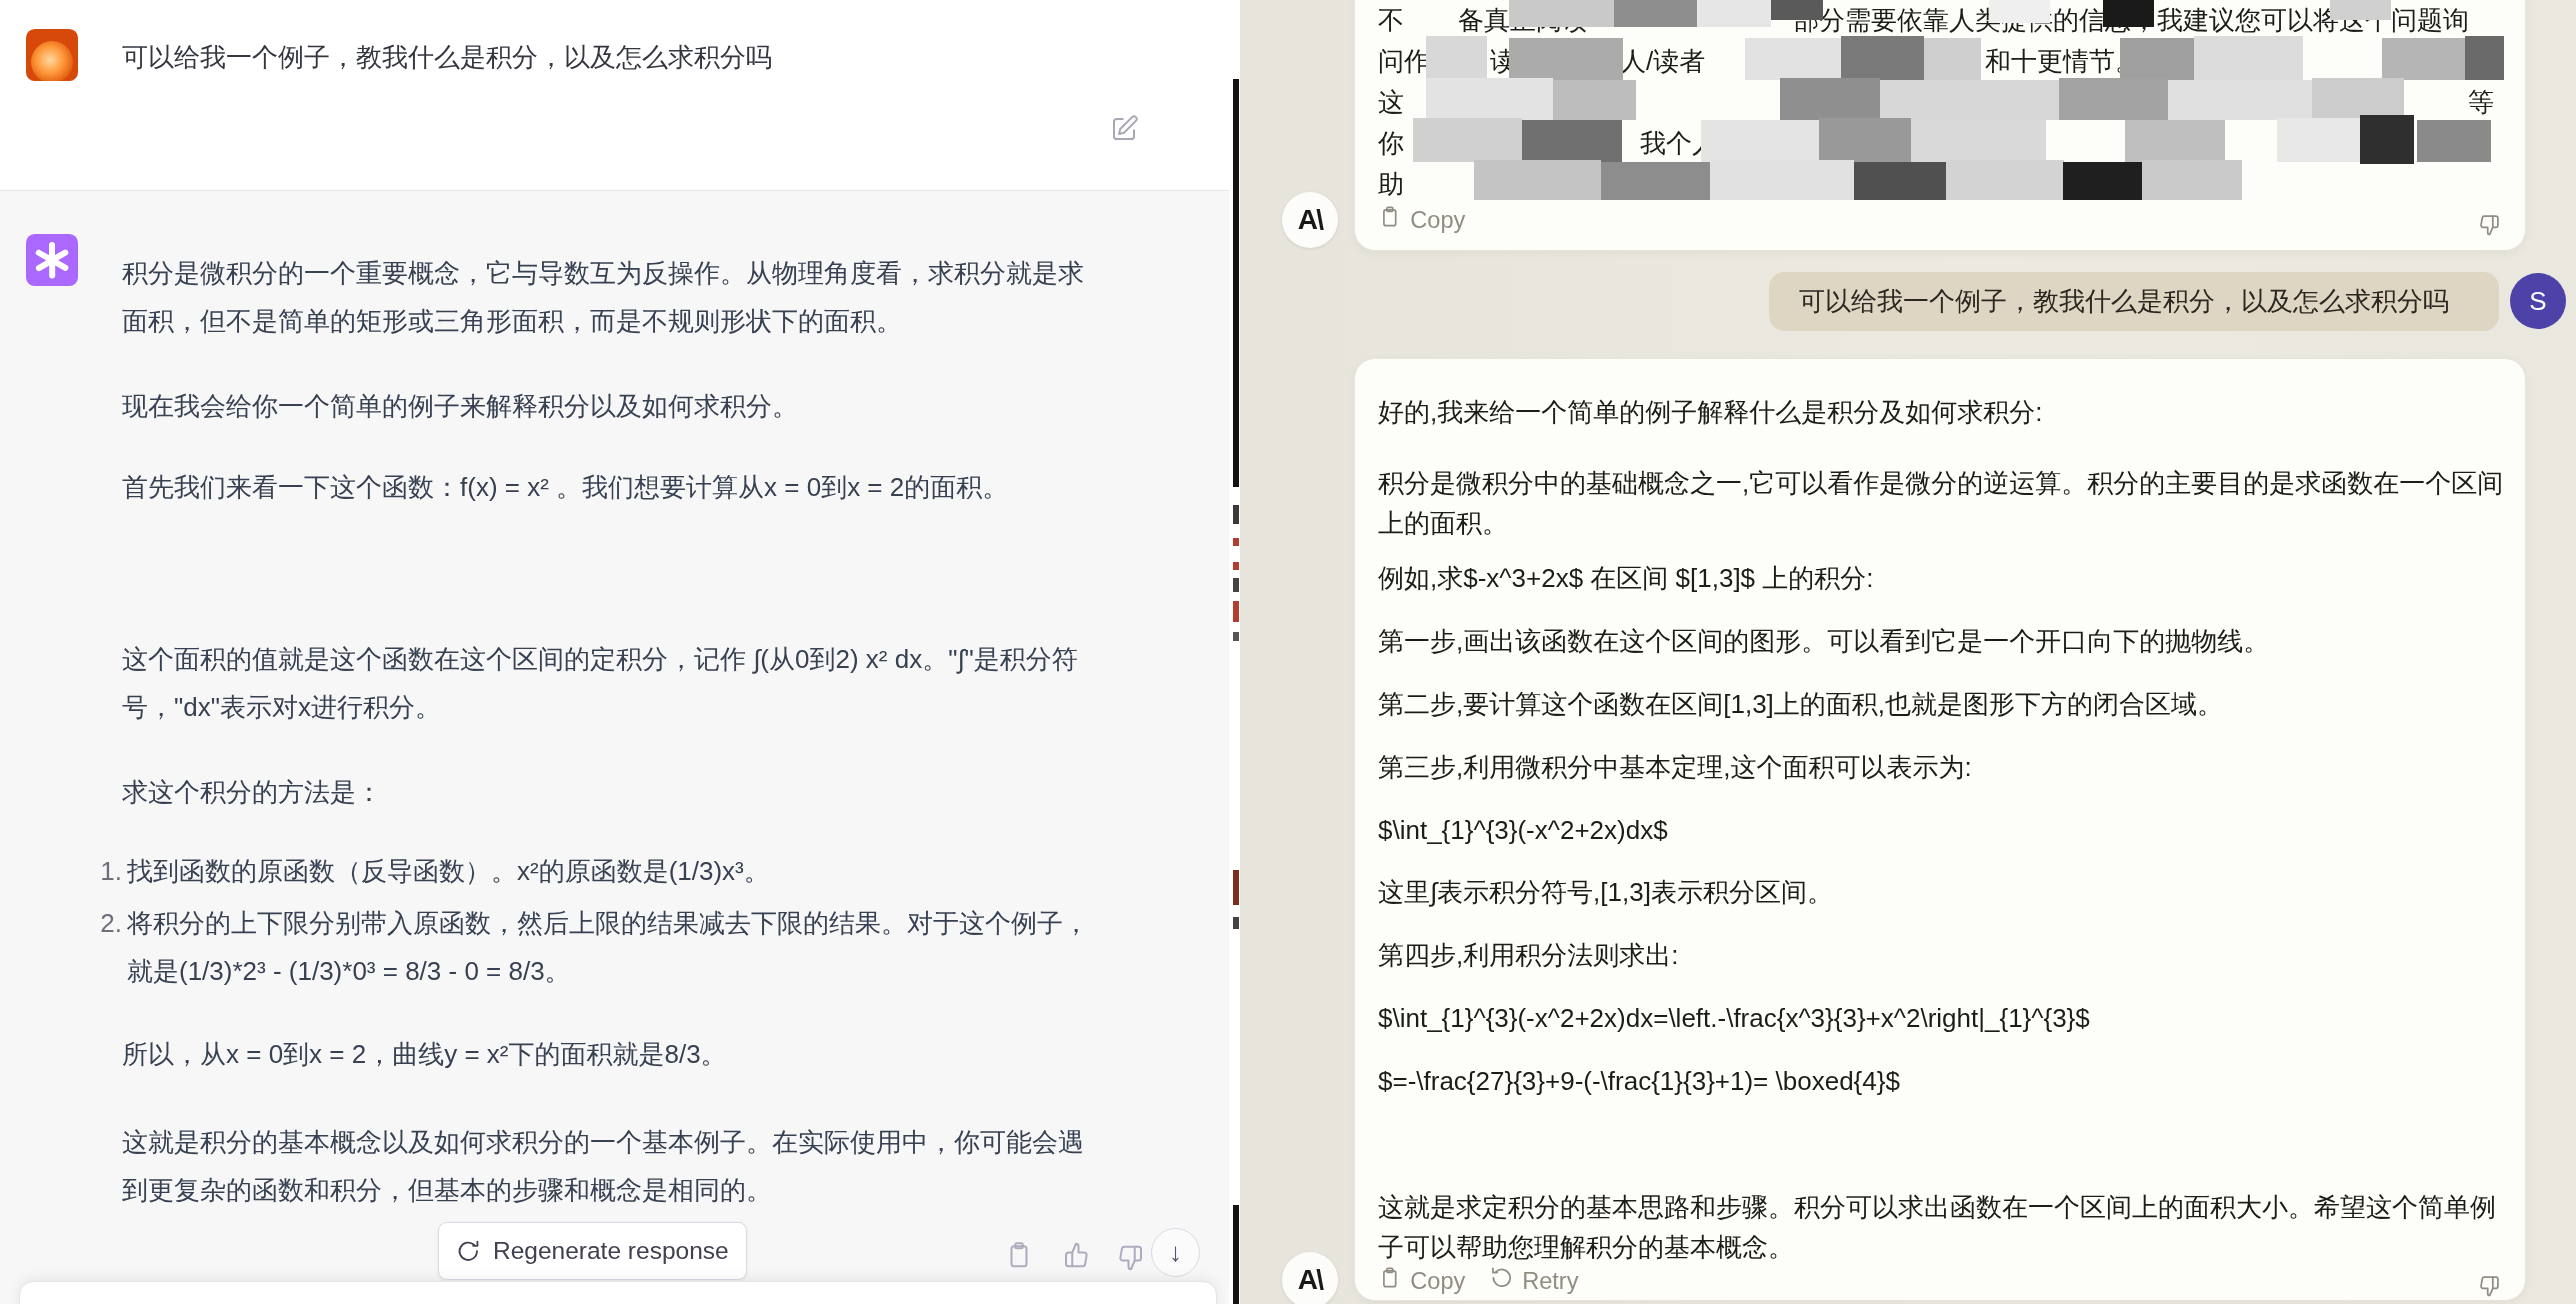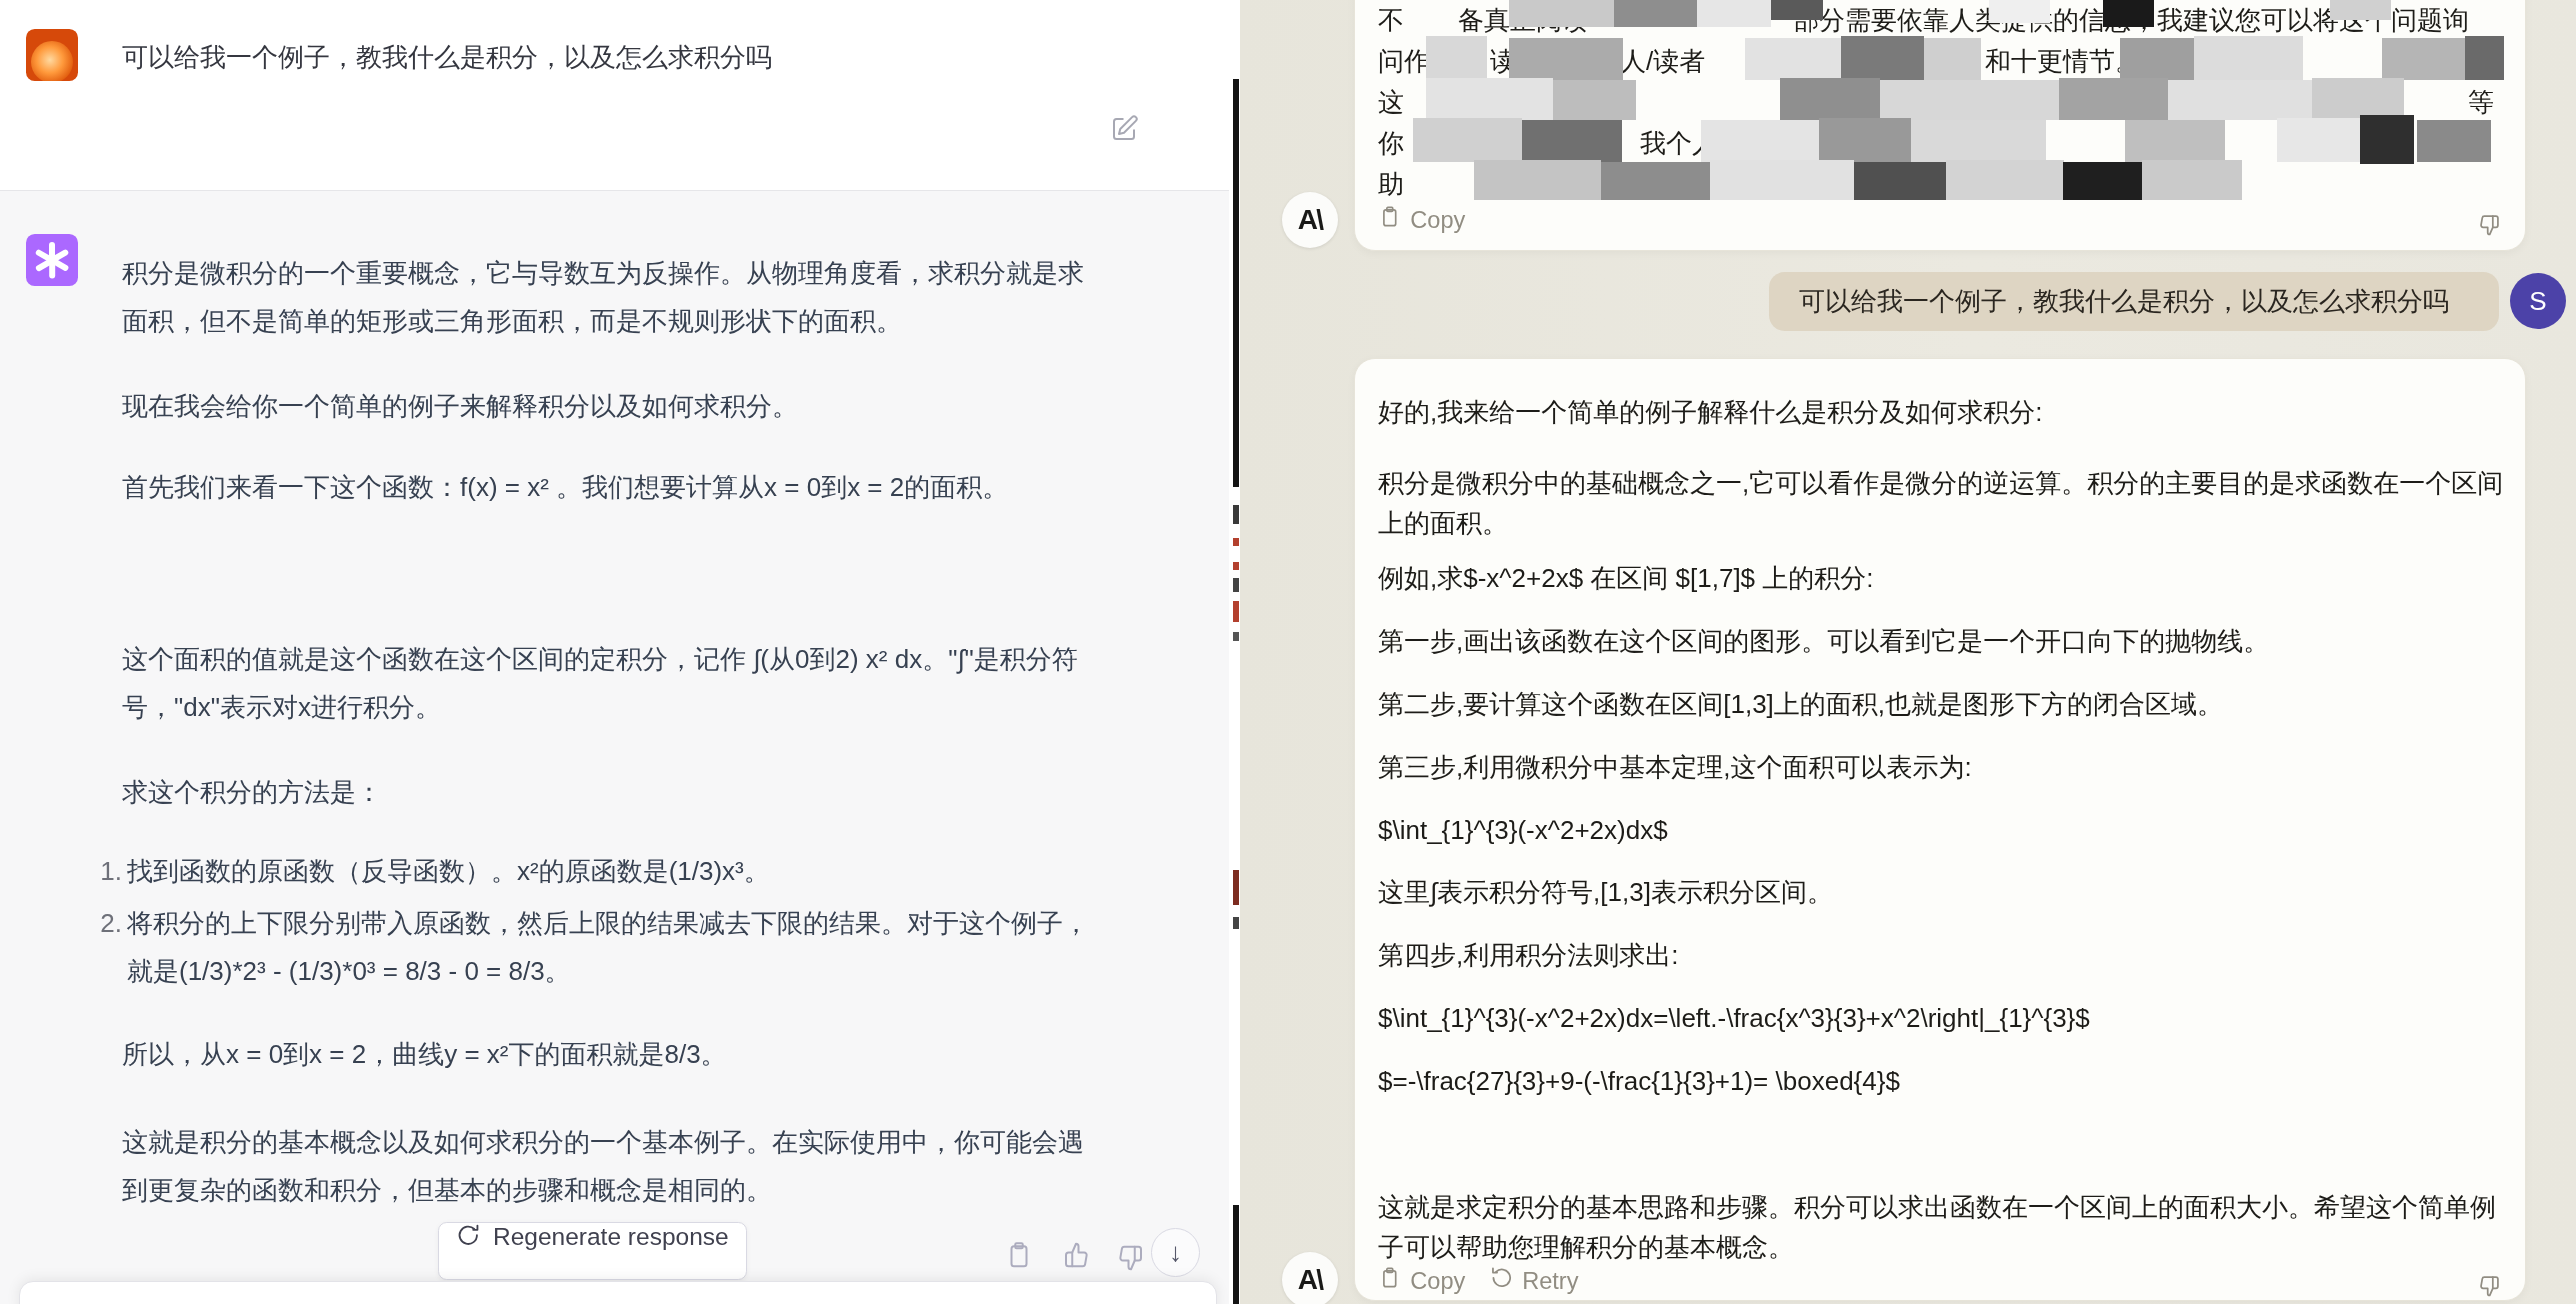--- a/index.html
+++ b/index.html
@@ -22,21 +22,21 @@
   .left-user-text{position:absolute;left:122px;top:33px;width:1004px;font-size:26px;line-height:49px;
      color:#353740;word-break:break-all;}
   .lp{position:absolute;left:122px;width:987px;font-size:26px;line-height:48px;color:#374151;word-break:break-all;}
   .lli{position:absolute;left:127px;width:965px;font-size:26px;line-height:48px;color:#374151;word-break:break-all;}
   .limark{position:absolute;left:-33px;width:28px;text-align:right;color:#6e7079;}
   .icon{color:#a7a8b3;}
   .icon svg{display:block;}
   #edit-btn{position:absolute;left:1109px;top:114px;width:30px;height:30px;color:#a7a8b3;cursor:pointer;}
   #regen-btn{position:absolute;left:438px;top:1222px;width:307px;height:56px;background:#ffffff;
      border:0.9px solid #d9d9e3;border-radius:8.7px;box-shadow:0 1.7px 5.2px rgba(0,0,0,.05);
-     display:flex;align-items:flex-start;justify-content:center;gap:12.2px;color:#40414f;font-size:24.5px;cursor:pointer;}
+     display:flex;align-items:center;justify-content:center;gap:12.2px;color:#40414f;font-size:24.5px;cursor:pointer;}
   .act-icon{position:absolute;width:30px;height:30px;color:#acacbe;cursor:pointer;}
   #scroll-down-btn{position:absolute;left:1151px;top:1228px;width:47px;height:47px;border-radius:50%;
      background:#fbfbfc;border:0.9px solid #d9d9e3;display:flex;align-items:center;justify-content:center;
      color:#56586a;font-size:26px;cursor:pointer;}
   #left-input{position:absolute;left:19px;top:1281px;width:1196px;height:35px;background:#ffffff;
      border:0.9px solid #e3e3e8;border-radius:14px;box-shadow:0 -1.7px 14px rgba(0,0,0,.08);}
   
   #divider{position:absolute;left:1229px;top:0;width:10.5px;height:1305px;background:#ffffff;}
   #divider-strip{position:absolute;left:4.4px;top:0;width:5.2px;height:1305px;}
   .dmark{position:absolute;left:0;width:5.2px;}
@@ -247,21 +247,21 @@
   <div id="user-bubble">
     <span>可以给我一个例子，教我什么是积分，以及怎么求积分吗</span>
   </div>
   <div id="s-avatar">
     <span>S</span>
   </div>
 
   <div id="card-bottom" class="claude-card">
     <div class="rp" style="top:33px">好的,我来给一个简单的例子解释什么是积分及如何求积分:</div>
     <div class="rp" style="top:104px">积分是微积分中的基础概念之一,它可以看作是微分的逆运算。积分的主要目的是求函数在一个区间上的面积。</div>
-    <div class="rp" style="top:199px">例如,求$-x^2+2x$ 在区间 $[1,7]$ 上的积分:</div>
+    <div class="rp" style="top:199px">例如,求$-x^3+2x$ 在区间 $[1,3]$ 上的积分:</div>
     <div class="rp" style="top:262px">第一步,画出该函数在这个区间的图形。可以看到它是一个开口向下的抛物线。</div>
     <div class="rp" style="top:325px">第二步,要计算这个函数在区间[1,3]上的面积,也就是图形下方的闭合区域。</div>
     <div class="rp" style="top:388px">第三步,利用微积分中基本定理,这个面积可以表示为:</div>
     <div class="rp" style="top:451px">$\int_{1}^{3}(-x^2+2x)dx$</div>
     <div class="rp" style="top:513px">这里∫表示积分符号,[1,3]表示积分区间。</div>
     <div class="rp" style="top:576px">第四步,利用积分法则求出:</div>
     <div class="rp" style="top:639px">$\int_{1}^{3}(-x^2+2x)dx=\left.-\frac{x^3}{3}+x^2\right|_{1}^{3}$</div>
     <div class="rp" style="top:702px">$=-\frac{27}{3}+9-(-\frac{1}{3}+1)= \boxed{4}$</div>
     <div class="rp" style="top:828px">这就是求定积分的基本思路和步骤。积分可以求出函数在一个区间上的面积大小。希望这个简单例子可以帮助您理解积分的基本概念。</div>
 

